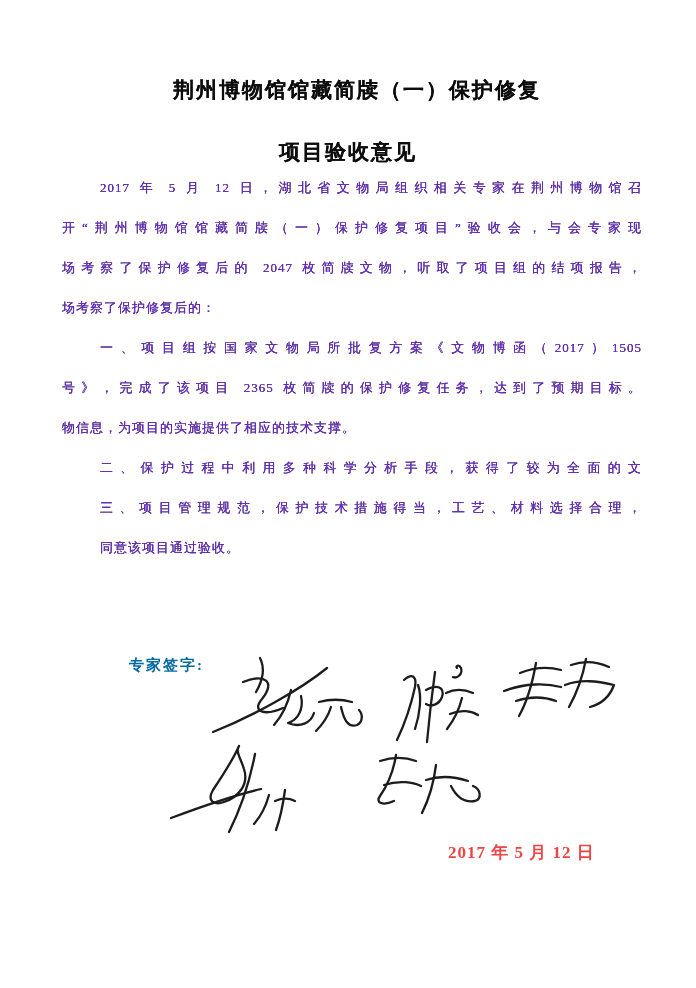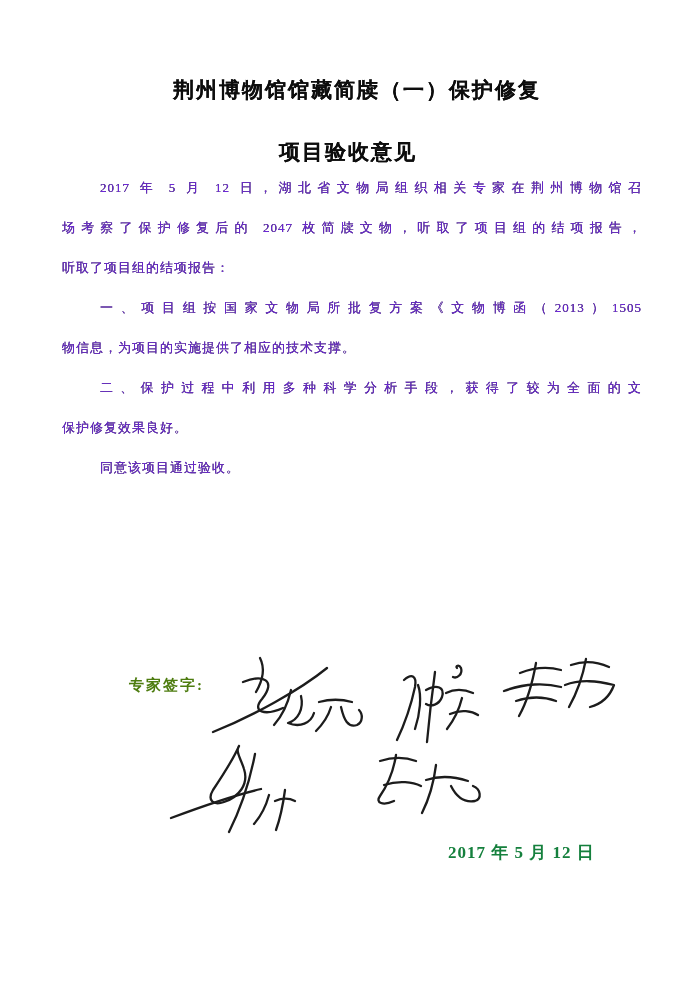--- a/index.html
+++ b/index.html
@@ -52,25 +52,25 @@
     text-align: justify;
     text-align-last: justify;
   }
   .body-line.indent {
     text-indent: 38px;
   }
 
   .sig-label {
     position: absolute;
     left: 129px;
-    top: 676px;
+    top: 656px;
     font-size: 15px;
     font-weight: bold;
     letter-spacing: 2px;
-    color: #4d7c0f;
+    color: #0369a1;
   }
   .signature {
     position: absolute;
   }
   .signature svg {
     display: block;
   }
   .sig-stroke {
     fill: none;
     stroke: #1c1c1c;
@@ -79,39 +79,41 @@
     stroke-linejoin: round;
   }
   .date-line {
     position: absolute;
     left: 448px;
     top: 841px;
     width: 200px;
     font-size: 17px;
     font-weight: bold;
     letter-spacing: 1px;
-    color: #15803d;
+    color: #ef4444;
   }
 </style>
 </head>
 <body>
 
 <div class="page">
 
   <div class="title-line title-1">荆州博物馆馆藏简牍（一）保护修复</div>
   <div class="title-line title-2">项目验收意见</div>
 
   <div class="body-block">
     <div class="body-line indent fill">2017 年 5 月 12 日，湖北省文物局组织相关专家在荆州博物馆召</div>
+    <div class="body-line fill">开“荆州博物馆馆藏简牍（一）保护修复项目”验收会，与会专家现</div>
     <div class="body-line fill">场考察了保护修复后的 2047 枚简牍文物，听取了项目组的结项报告，</div>
-    <div class="body-line">听取了项目组的结项报告：</div>
-    <div class="body-line indent fill">一、项目组按国家文物局所批复方案《文物博函（2013）1505</div>
+    <div class="body-line">场考察了保护修复后的：</div>
+    <div class="body-line indent fill">一、项目组按国家文物局所批复方案《文物博函（2017）1505</div>
+    <div class="body-line fill">号》，完成了该项目 2365 枚简牍的保护修复任务，达到了预期目标。</div>
     <div class="body-line">物信息，为项目的实施提供了相应的技术支撑。</div>
     <div class="body-line indent fill">二、保护过程中利用多种科学分析手段，获得了较为全面的文</div>
-    <div class="body-line">保护修复效果良好。</div>
+    <div class="body-line indent fill">三、项目管理规范，保护技术措施得当，工艺、材料选择合理，</div>
     <div class="body-line indent">同意该项目通过验收。</div>
   </div>
 
   <div class="sig-label">专家签字:</div>
 
   <div class="signature" style="left:205px; top:652px;" aria-label="李化元">
     <svg width="160" height="95" viewBox="0 0 160 95">
       <path class="sig-stroke" d="M55,6 C60,16 58,28 51,40"></path>
       <path class="sig-stroke" d="M122,16 C95,38 48,64 8,80"></path>
       <path class="sig-stroke" d="M38,30 C58,22 72,28 57,47 C46,60 60,64 78,56"></path>

